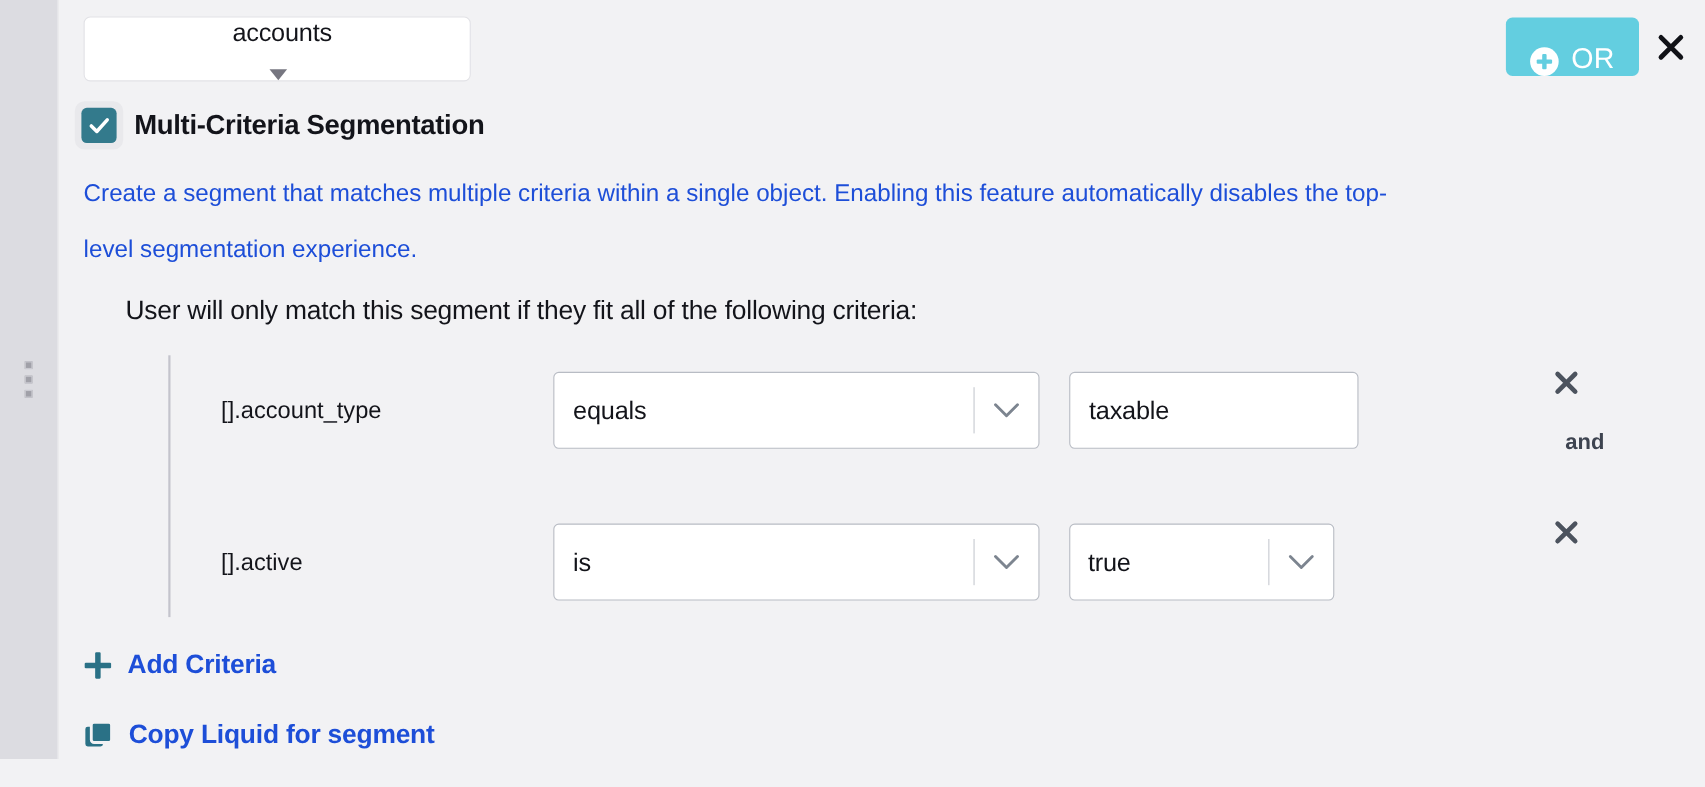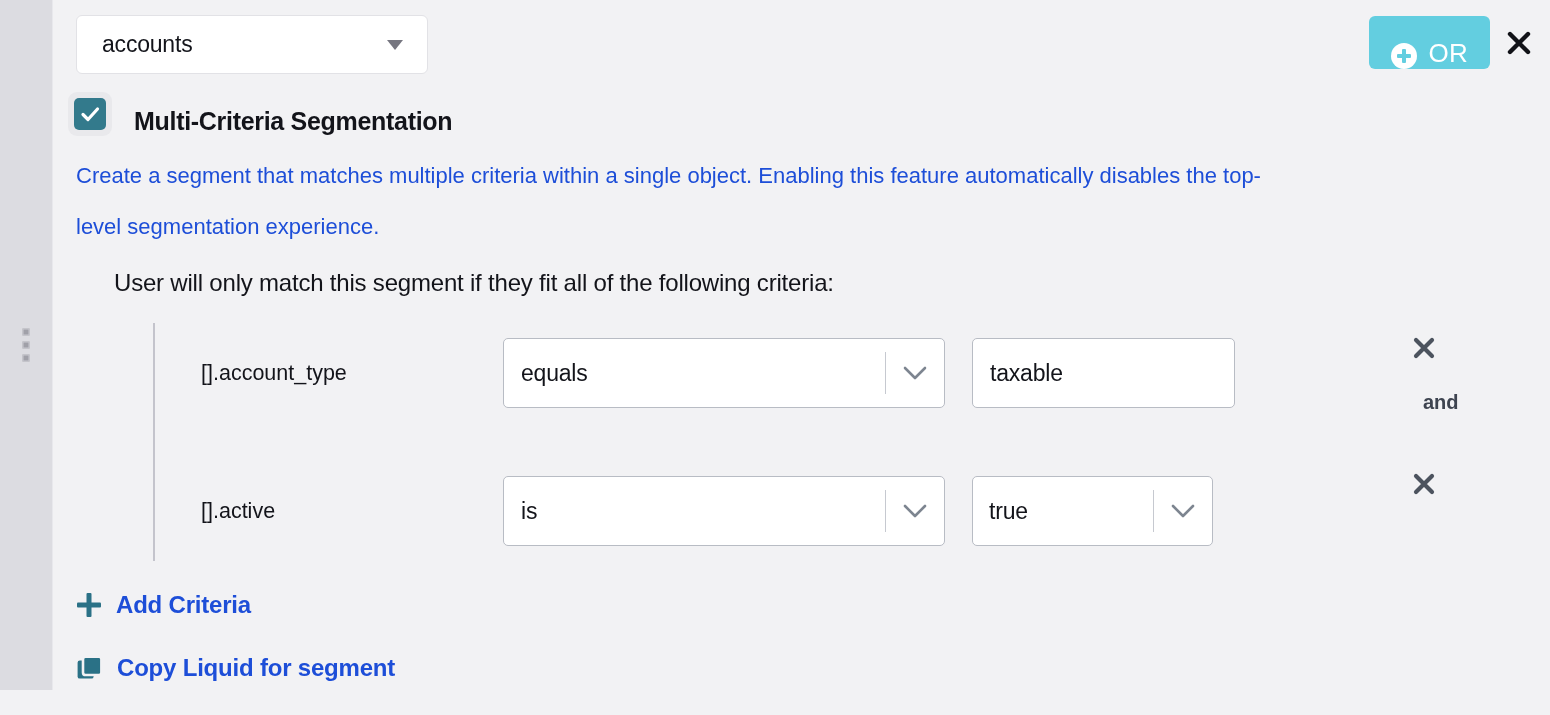--- a/index.html
+++ b/index.html
@@ -70,20 +70,21 @@
     top: 15px;
     width: 352px;
     height: 59px;
     background: #ffffff;
     border: 1px solid #e2e2e6;
     border-radius: 6px;
     display: flex;
     align-items: center;
     padding: 0 16px 0 25px;
     cursor: pointer;
+    flex-direction: column;
   }
   .object-select-label {
     flex: 1;
     font-size: 23px;
     color: #13141a;
     letter-spacing: -0.2px;
   }
   .caret-solid {
     width: 0;
     height: 0;
@@ -149,23 +150,23 @@
     justify-content: center;
     cursor: pointer;
     background: none;
     border: none;
     padding: 0;
   }
 
   
   .check-row {
     display: flex;
-    align-items: flex-end;
+    align-items: center;
     margin: 2px 0 0 14px;
-    gap: 22px;
+    gap: 10px;
   }
   .check-wrap {
     width: 44px;
     height: 44px;
     border-radius: 9px;
     background: #e9e9ec;
     display: flex;
     align-items: center;
     justify-content: center;
     cursor: pointer;

